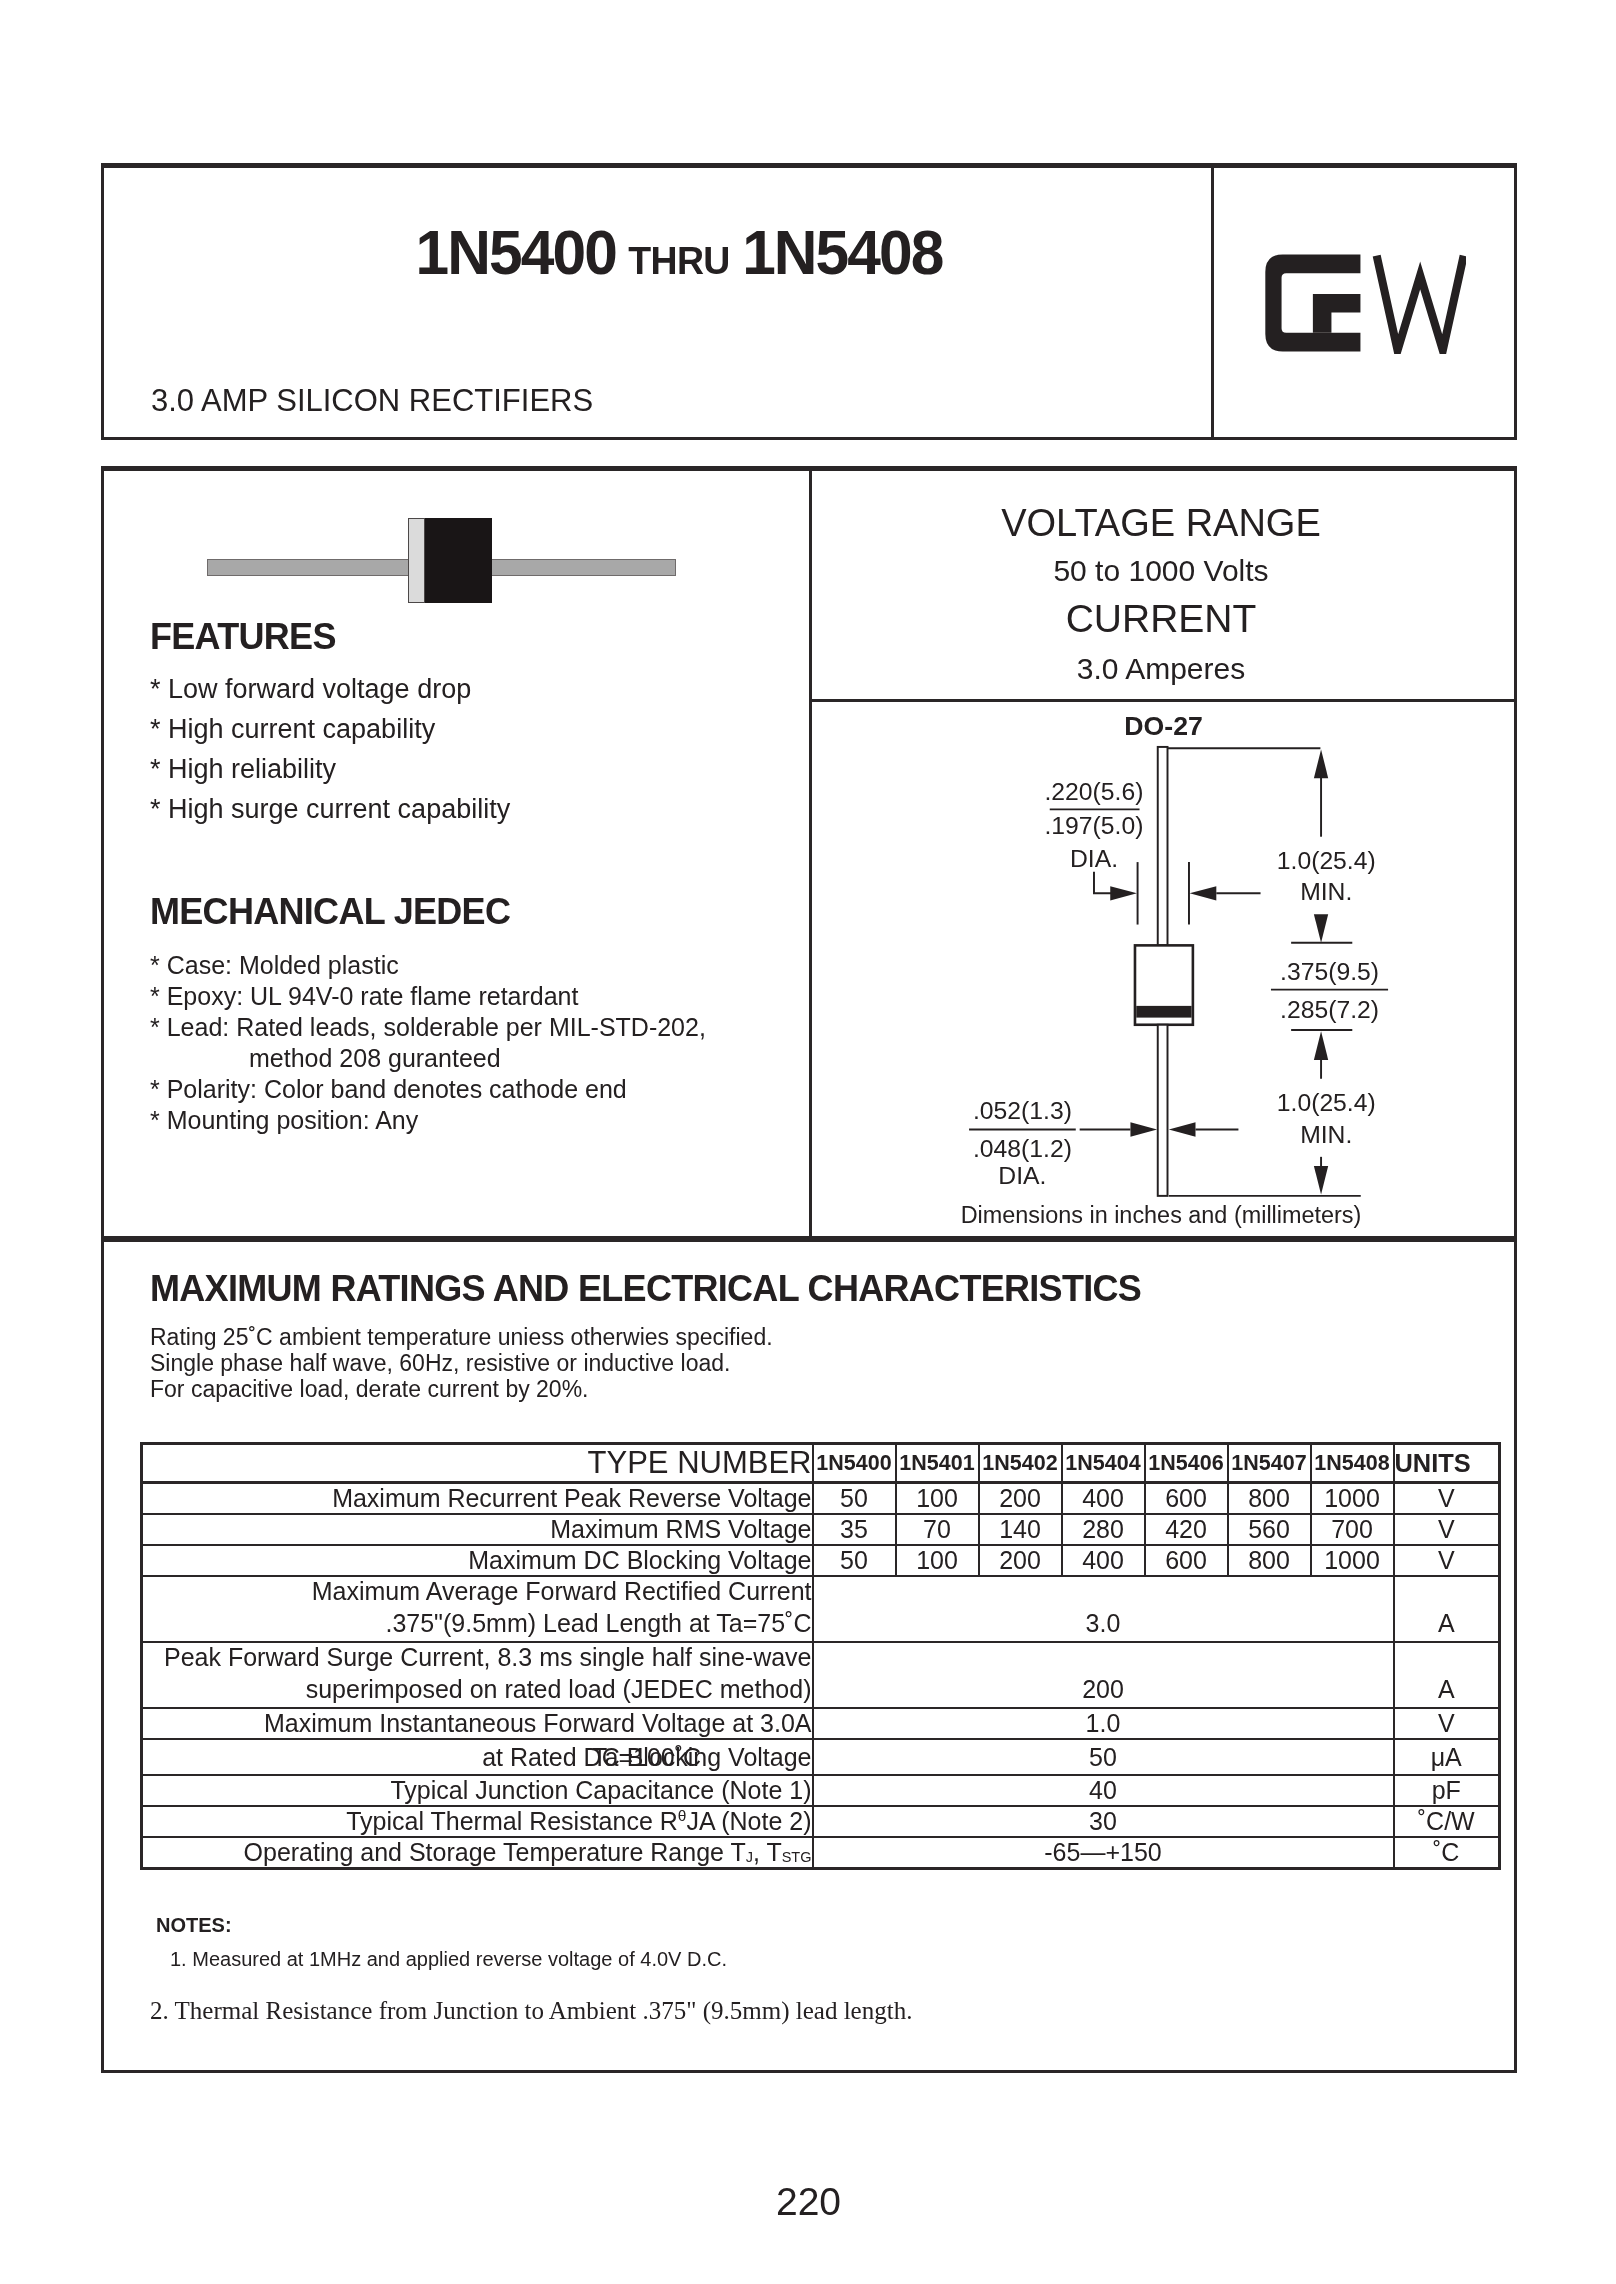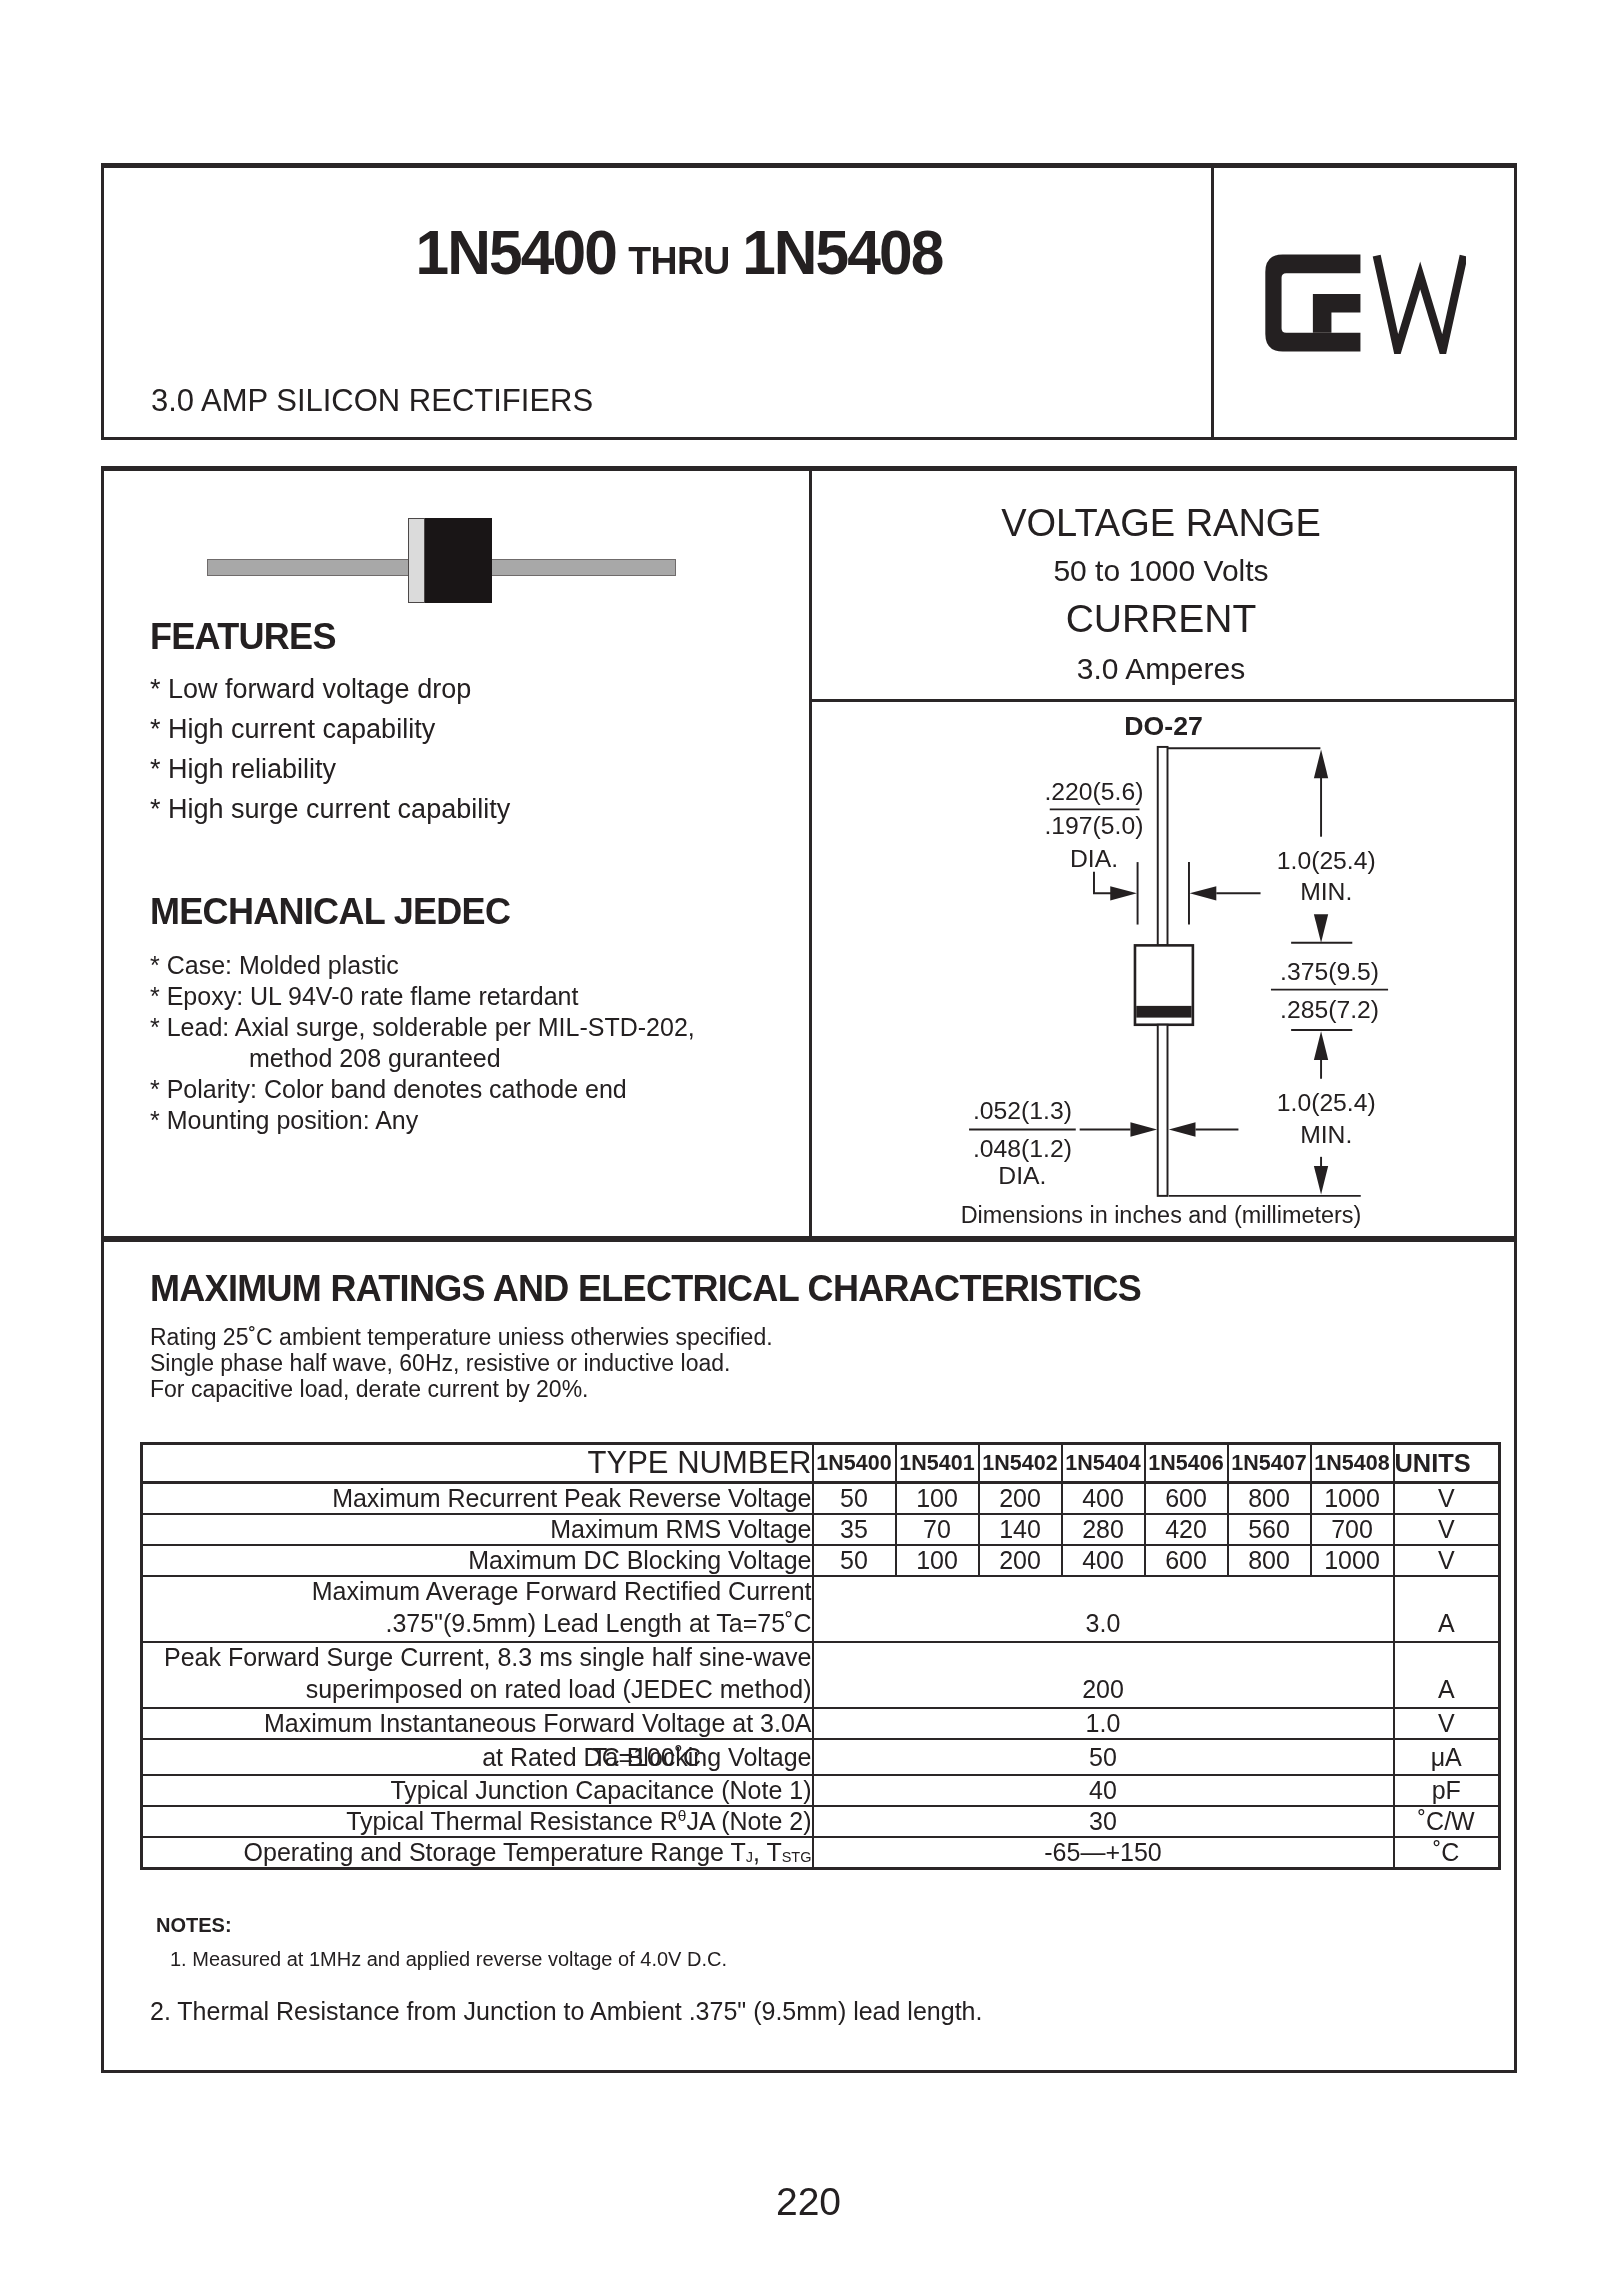--- a/index.html
+++ b/index.html
@@ -80,21 +80,21 @@
   .rt tr.h-last td { height:31px; }
   .rt tr.nb td { border-bottom:none; }
   .rt td.rel { position:relative; }
   .rt .cond-at { position:absolute; left:449px; top:0; bottom:0; display:flex; align-items:center; }
   .sup { font-size:62%; vertical-align:super; }
   .subs{ font-size:58%; vertical-align:-6%; }
 
   
   .notes-title { position:absolute; left:52px; top:1443px; font-size:20px; font-weight:bold; }
   .note-1 { position:absolute; left:46px; top:1477px; font-size:20px;margin-left:20px; }
-  .note-2 { position:absolute; left:46px; top:1526px; font-size:25px; }
+  .note-2 { position:absolute; left:46px; top:1526px; font-size:25px;font-family:Liberation Serif, serif; }
 
   .page-number { position:absolute; left:0; right:0; top:2180px; text-align:center; font-size:39px; }
 </style>
 </head>
 <body>
 
 <div class="page">
 
   <div class="box header-box">
     <div class="doc-title">
@@ -127,21 +127,21 @@
       <li>* Low forward voltage drop</li>
       <li>* High current capability</li>
       <li>* High reliability</li>
       <li>* High surge current capability</li>
     </ul>
 
     <div class="h-section" style="left:46px; top:420px;">MECHANICAL JEDEC</div>
     <ul class="list mech-list" style="left:46px; top:480px;">
       <li>* Case: Molded plastic</li>
       <li>* Epoxy: UL 94V-0 rate flame retardant</li>
-      <li>* Lead: Axial surge, solderable per MIL-STD-202,</li>
+      <li>* Lead: Rated leads, solderable per MIL-STD-202,</li>
       <li class="indent">method 208 guranteed</li>
       <li>* Polarity: Color band denotes cathode end</li>
       <li>* Mounting position: Any</li>
     </ul>
 
     <div class="vr">
       <div class="t1">VOLTAGE RANGE</div>
       <div class="v1">50 to 1000 Volts</div>
       <div class="t2">CURRENT</div>
       <div class="v2">3.0 Amperes</div>

